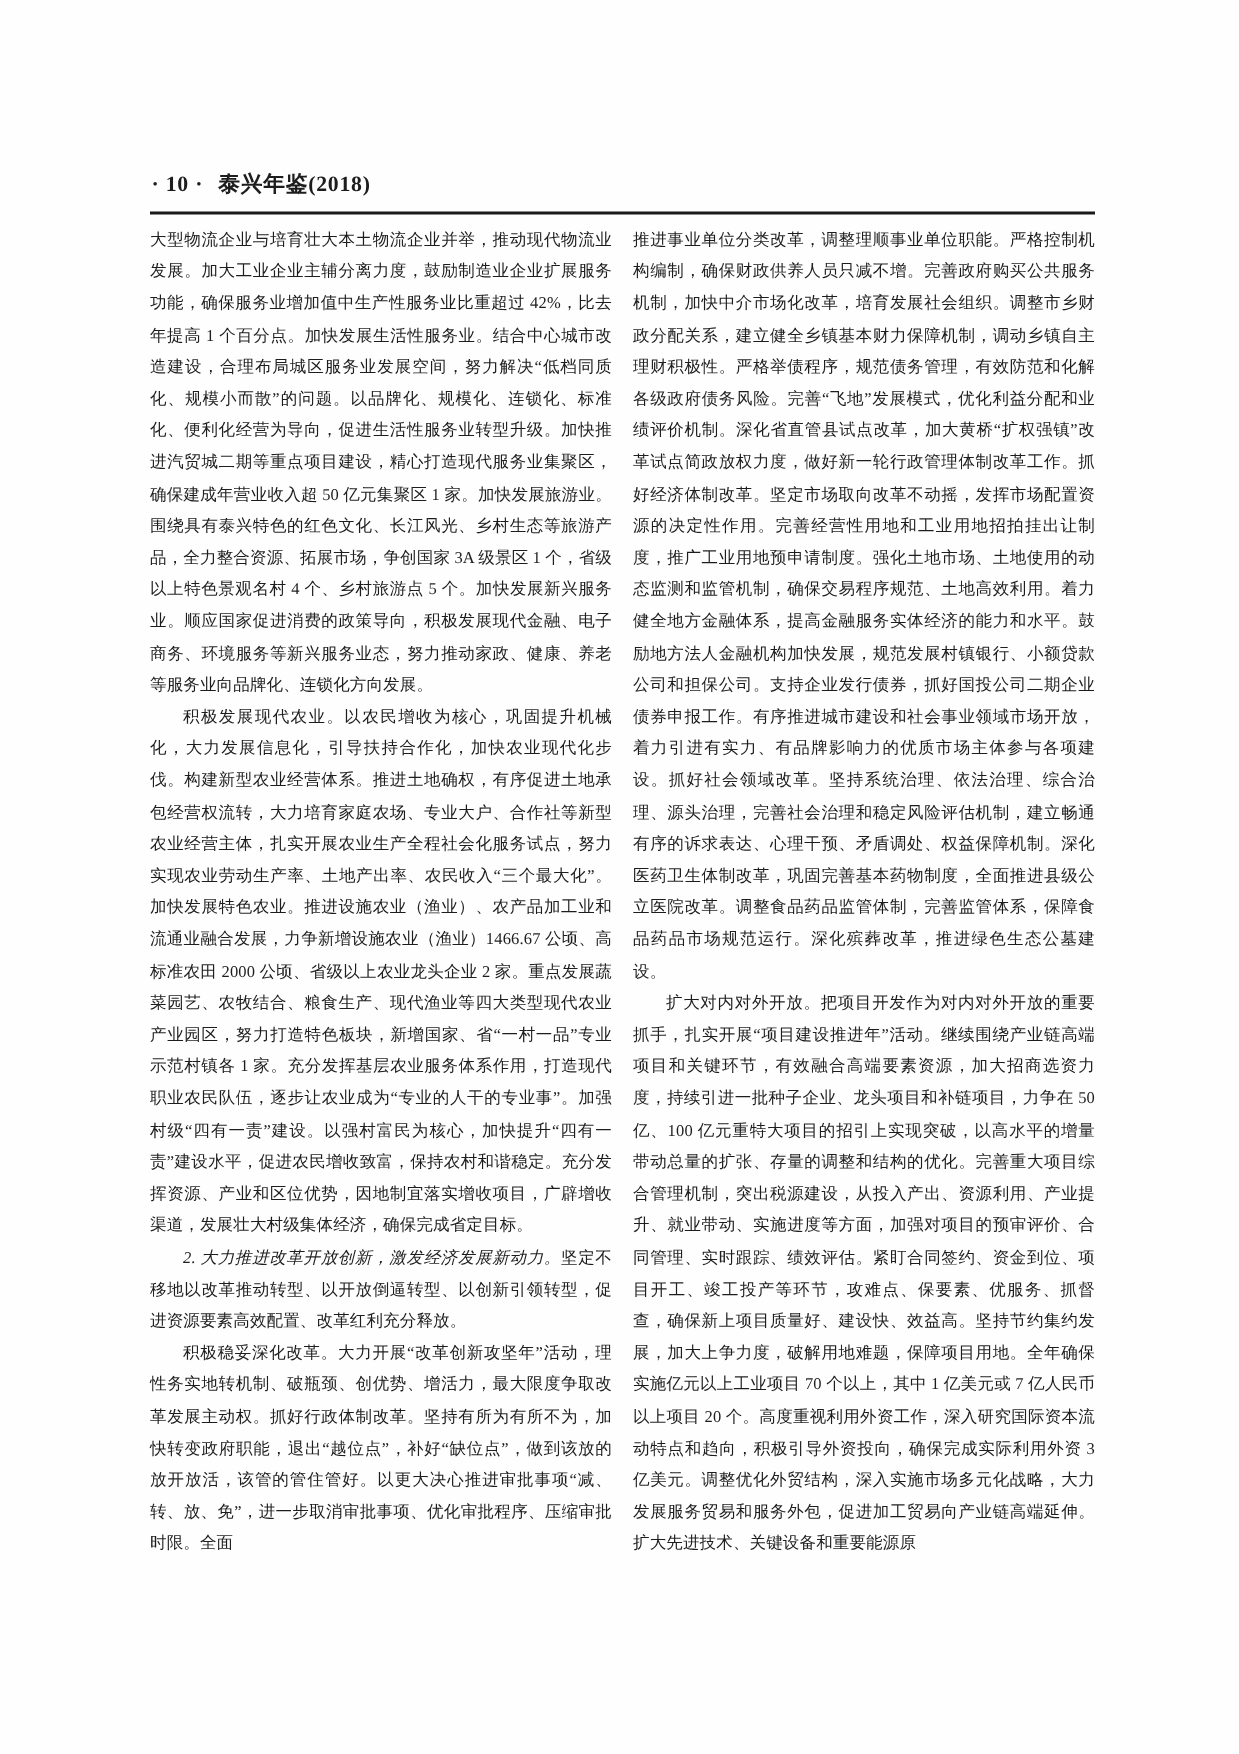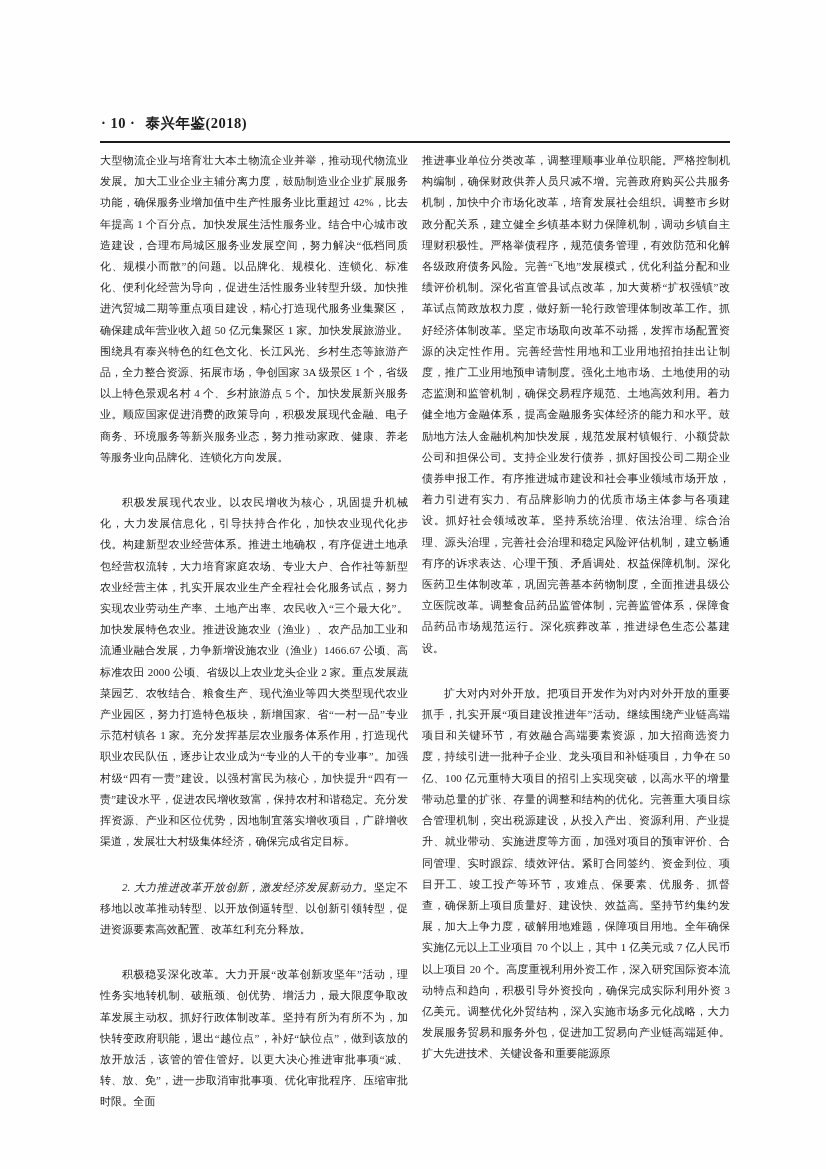--- a/index.html
+++ b/index.html
@@ -57,21 +57,20 @@
   p.para {
     margin: 0;
     font-size: 11px;
     line-height: 21.2px;
     text-align: justify;
     text-justify: inter-ideograph;
     letter-spacing: 0.1px;
   }
   p.para.indent {
     text-indent: 2em;
-    margin-top: 24px;
   }
   .subhead-kai {
     font-style: italic;
     font-weight: 500;
   }
 </style>
 </head>
 <body>
 
 <div class="page">

